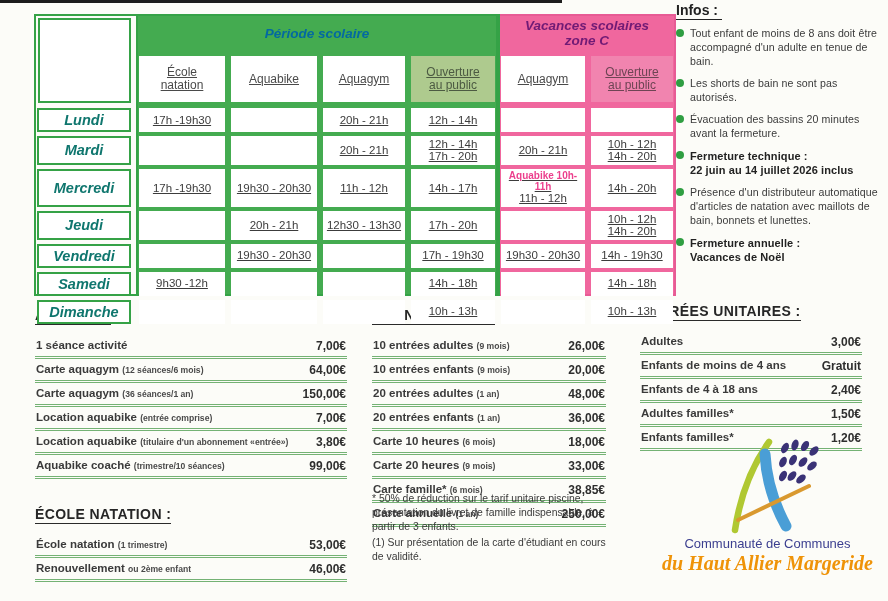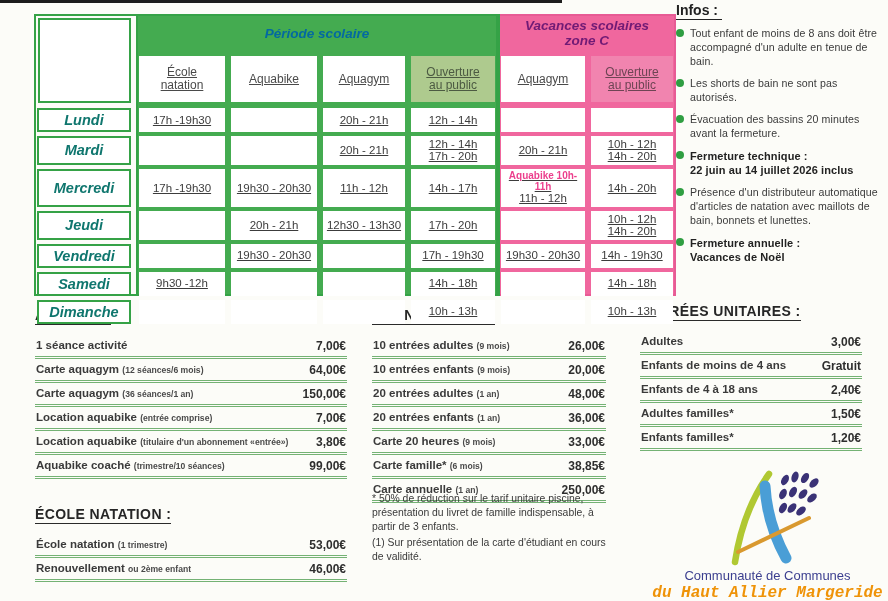--- a/index.html
+++ b/index.html
@@ -52,24 +52,24 @@
   .sec-entrees{left:640px;top:302px;width:222px;}
   .sec-title{font-size:14px;font-weight:bold;color:#262626;letter-spacing:0.4px;
     border-bottom:1.8px solid #2a2a2a;display:inline-block;padding-bottom:1px;margin:0 0 10px 0;}
   .price-row{display:flex;justify-content:space-between;align-items:flex-start;
     border-bottom:3px double #74b274;padding:4px 1px 3px 1px;}
   .plabel{font-size:11.5px;font-weight:bold;color:#3a3a3a;}
   .pnote{font-size:8.6px;font-weight:bold;color:#4a4a4a;}
   .pprice{font-size:12px;font-weight:bold;color:#2e2e2e;white-space:nowrap;}
   .footnote{font-size:10.4px;line-height:1.35;color:#3a3a3a;margin:0 0 2px 0;}
   
-  .logo{position:absolute;left:650px;top:468px;width:235px;text-align:center;}
+  .logo{position:absolute;left:650px;top:436px;width:235px;text-align:center;}
   .logo svg{display:block;margin:0 auto;}
   .logo-line1{font-size:13px;color:#3b3e8f;margin-top:2px;}
-  .logo-line2{font-family:Liberation Mono, monospace;font-style:italic;font-weight:bold;font-size:16px;color:#ef9308;margin-top:1px;}
+  .logo-line2{font-family:Liberation Serif, serif;font-style:italic;font-weight:bold;font-size:20px;color:#ef9308;margin-top:1px;}
 </style>
 </head>
 <body>
 
 <div class="scan-line"></div>
 
 <div class="timetable">
   <div class="bg-green"></div>
   <div class="bg-pink"></div>
   <div class="outline-green"></div>
@@ -234,20 +234,24 @@
     <span class="plabel"><span>10 entrées enfants</span> <span class="pnote">(9 mois)</span></span>
     <span class="pprice">20,00€</span>
   </div>
   <div class="price-row">
     <span class="plabel"><span>20 entrées adultes</span> <span class="pnote">(1 an)</span></span>
     <span class="pprice">48,00€</span>
   </div>
   <div class="price-row">
     <span class="plabel"><span>20 entrées enfants</span> <span class="pnote">(1 an)</span></span>
     <span class="pprice">36,00€</span>
+  </div>
+  <div class="price-row">
+    <span class="plabel"><span>Carte 10 heures</span> <span class="pnote">(6 mois)</span></span>
+    <span class="pprice">18,00€</span>
   </div>
   <div class="price-row">
     <span class="plabel"><span>Carte 20 heures</span> <span class="pnote">(9 mois)</span></span>
     <span class="pprice">33,00€</span>
   </div>
   <div class="price-row">
     <span class="plabel"><span>Carte famille*</span> <span class="pnote">(6 mois)</span></span>
     <span class="pprice">38,85€</span>
   </div>
   <div class="price-row">

